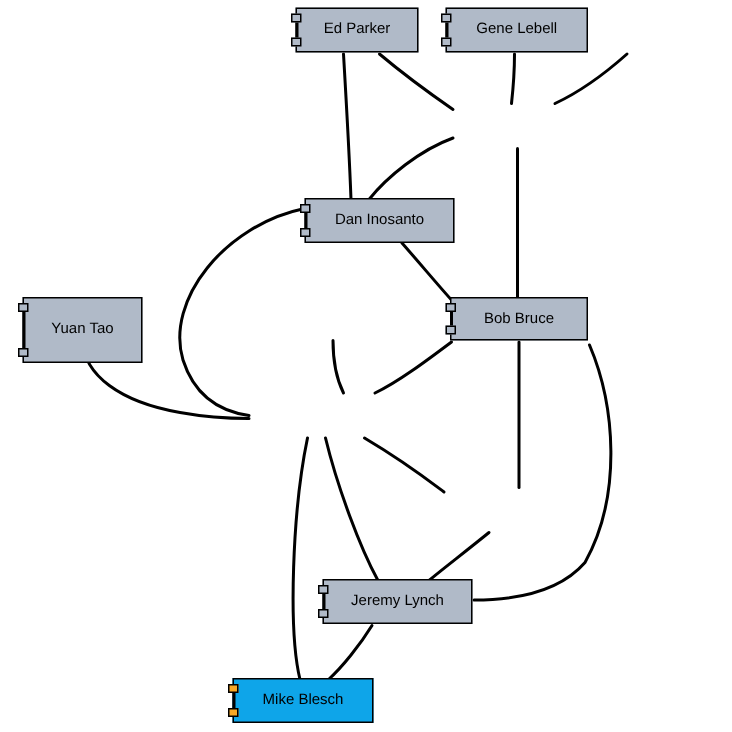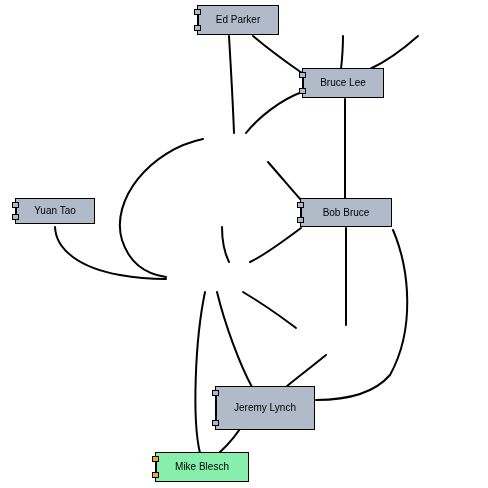--- a/index.html
+++ b/index.html
@@ -28,21 +28,21 @@
     position: absolute;
     box-sizing: border-box;
     border: 1.6px solid #000000;
     background: #b0bac8;
     display: flex;
     align-items: center;
     justify-content: center;
     z-index: 5;
   }
   .graph-node.highlight {
-    background: #86efac;
+    background: #0ea5e9;
   }
   .node-label {
     font-family: Liberation Sans, sans-serif;
     font-size: 10px;
     color: #000000;
     white-space: nowrap;
     line-height: 1;
     letter-spacing: 0px;
   }
   .port {
@@ -92,39 +92,45 @@
       <path d="M 205 292 C 195 340, 192 420, 200 453" fill="none" stroke="#000000" stroke-width="2" stroke-linecap="round"></path>
       <path d="M 326 355 C 310 368, 293 381, 286 387" fill="none" stroke="#000000" stroke-width="2" stroke-linecap="round"></path>
       <path d="M 248 417 C 240 430, 228 445, 219 453" fill="none" stroke="#000000" stroke-width="2" stroke-linecap="round"></path>
     </svg>
 <div class="graph-node" style="left: 197px; top: 5px; width: 82px; height: 30px;">
       <div class="port-spine"></div>
       <div class="port left-top"></div>
       <div class="port left-bot"></div>
       <span class="node-label">Ed Parker</span>
     </div>
-    <div class="graph-node" style="left: 302px; top: 68px; width: 82px; height: 30px;">
+    <div class="graph-node" style="left: 297px; top: 5px; width: 95px; height: 30px;">
       <div class="port-spine"></div>
       <div class="port left-top"></div>
       <div class="port left-bot"></div>
-      <span class="node-label">Bruce Lee</span>
+      <span class="node-label">Gene Lebell</span>
     </div>
-    <div class="graph-node" style="left: 15px; top: 198px; width: 80px; height: 26px;">
+    <div class="graph-node" style="left: 203px; top: 132px; width: 100px; height: 30px;">
+      <div class="port-spine"></div>
+      <div class="port left-top"></div>
+      <div class="port left-bot"></div>
+      <span class="node-label">Dan Inosanto</span>
+    </div>
+    <div class="graph-node" style="left: 15px; top: 198px; width: 80px; height: 44px;">
       <div class="port-spine"></div>
       <div class="port left-top"></div>
       <div class="port left-bot"></div>
       <span class="node-label">Yuan Tao</span>
     </div>
     <div class="graph-node" style="left: 300px; top: 198px; width: 92px; height: 29px;">
       <div class="port-spine"></div>
       <div class="port left-top"></div>
       <div class="port left-bot"></div>
       <span class="node-label">Bob Bruce</span>
     </div>
-    <div class="graph-node" style="left: 215px; top: 386px; width: 100px; height: 44px;">
+    <div class="graph-node" style="left: 215px; top: 386px; width: 100px; height: 30px;">
       <div class="port-spine"></div>
       <div class="port left-top"></div>
       <div class="port left-bot"></div>
       <span class="node-label">Jeremy Lynch</span>
     </div>
     <div class="graph-node highlight" style="left: 155px; top: 452px; width: 94px; height: 30px;">
       <div class="port-spine"></div>
       <div class="port left-top"></div>
       <div class="port left-bot"></div>
       <span class="node-label">Mike Blesch</span>

